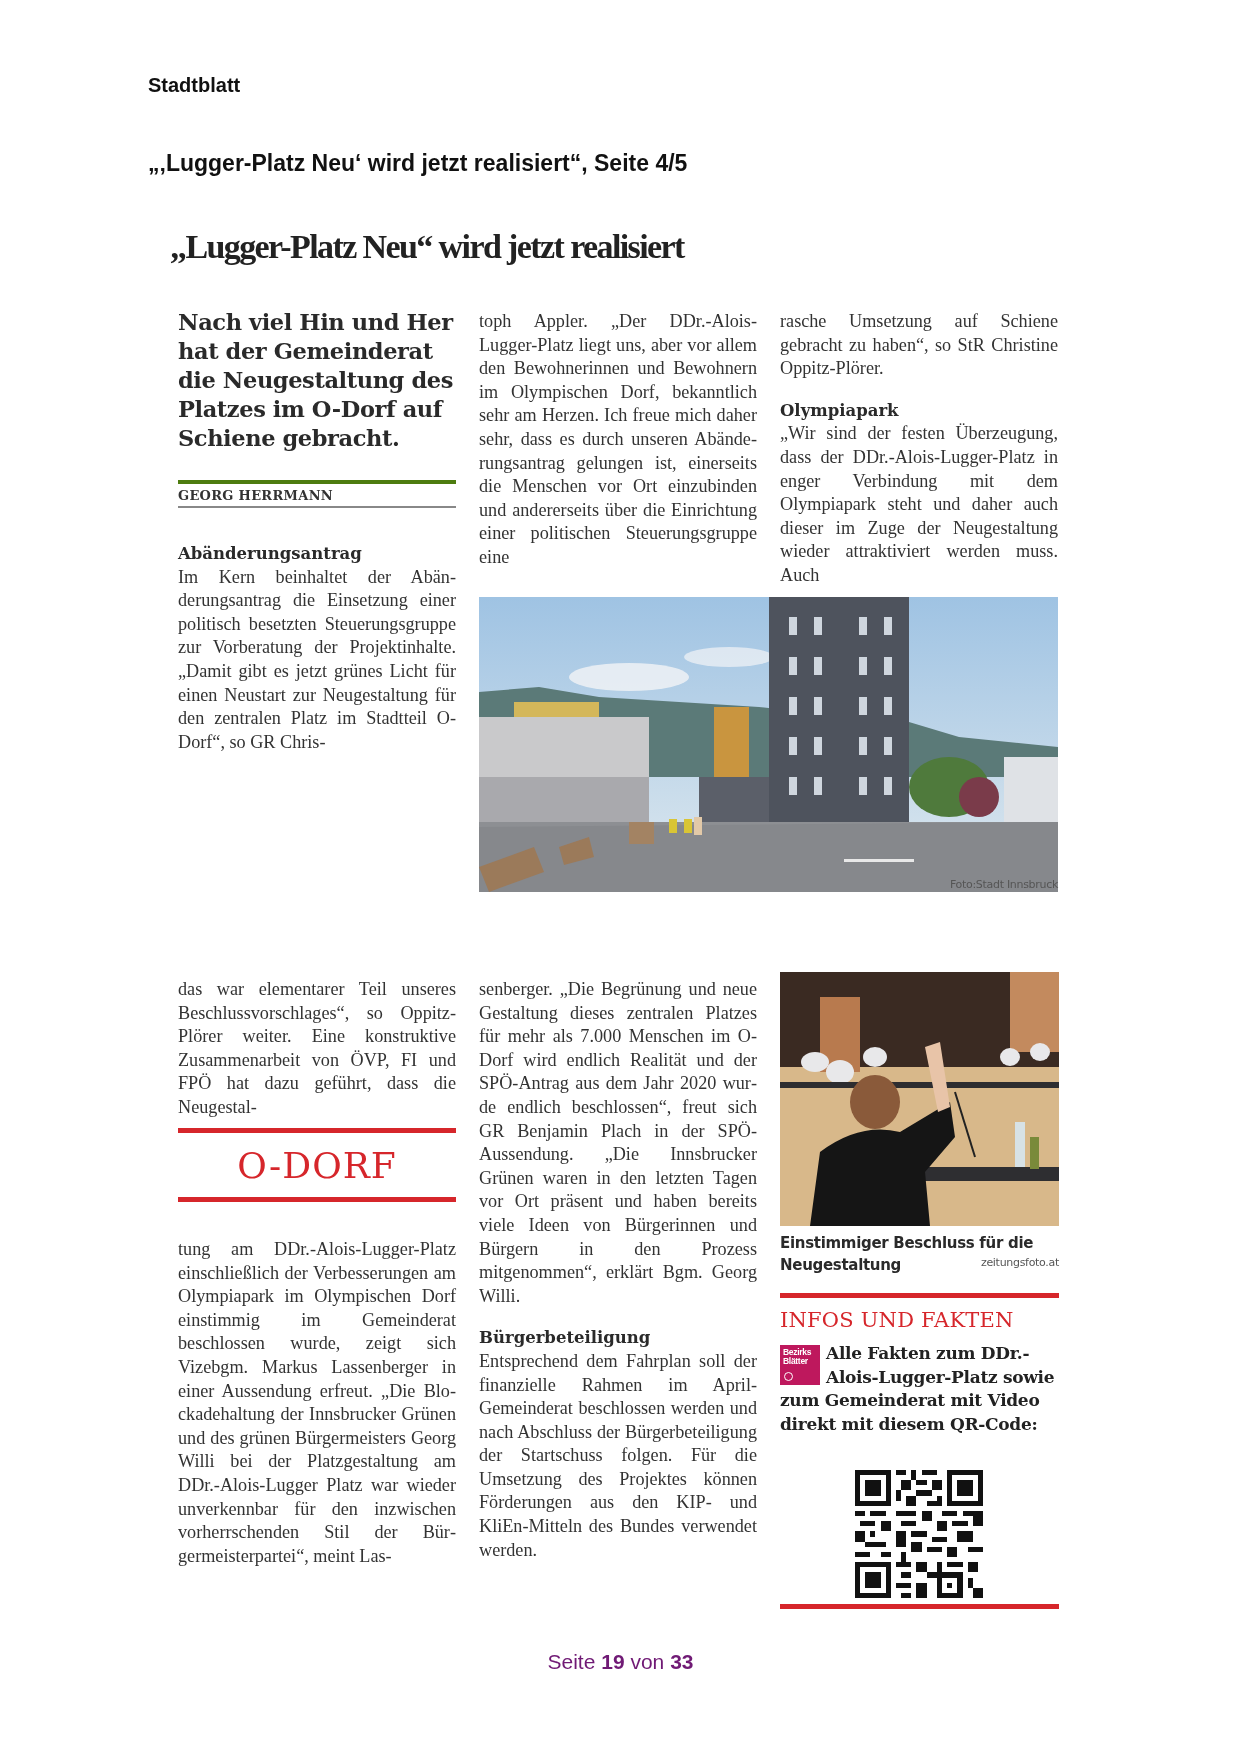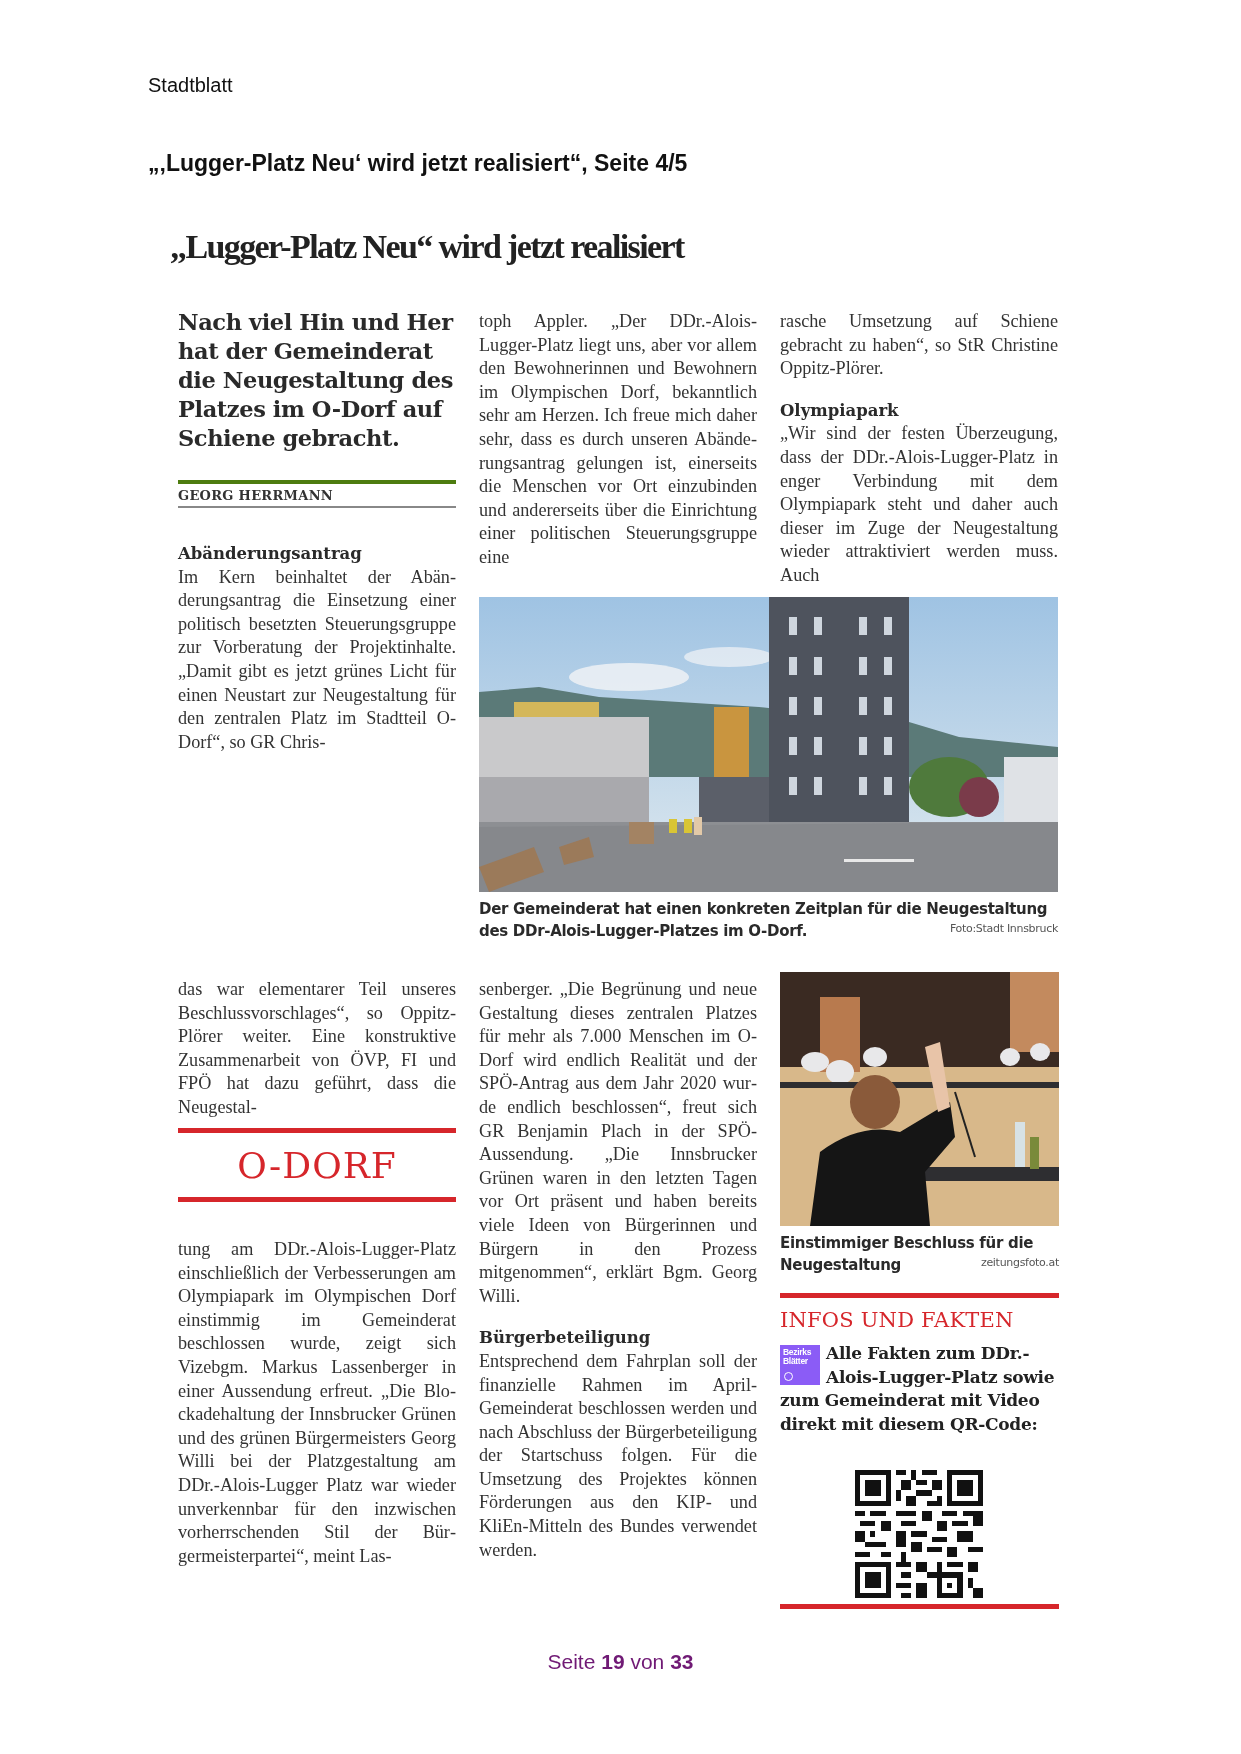--- a/index.html
+++ b/index.html
@@ -1,18 +1,18 @@
 <!DOCTYPE html>
 <html><head>
 <meta charset="utf-8">
 <style>
   html, body { margin: 0; padding: 0; background: #ffffff; }
   body { width: 1241px; height: 1754px; position: relative; overflow: hidden; color: #2b2b2b; }
   .abs { position: absolute; }
-  .doc-source { left: 148px; top: 74px; font-family: "Liberation Sans", sans-serif; font-weight: normal; font-size: 20px; color: #111; }
+  .doc-source { left: 148px; top: 74px; font-family: "Liberation Sans", sans-serif; font-weight: bold; font-size: 20px; color: #111; }
   .doc-ref { left: 148px; top: 150px; font-family: "Liberation Sans", sans-serif; font-weight: bold; font-size: 23px; color: #111; }
   .headline { left: 170px; top: 228px; width: 900px; font-family: Liberation Serif, serif; font-weight: bold; font-size: 34px; letter-spacing: -1.6px; color: #222; }
   .lead { left: 178px; top: 308px; width: 280px; font-family: "DejaVu Serif", serif; font-weight: bold; font-size: 22.5px; line-height: 29px; color: #2a2a2a; letter-spacing: -0.4px; }
   .byline { left: 178px; top: 480px; width: 278px; border-top: 4px solid #4d7c0f; border-bottom: 2px solid #888; padding: 4px 0 3px; font-family: "DejaVu Serif", serif; font-weight: bold; font-size: 13px; letter-spacing: 0.3px; color: #333; }
   .col { font-family: "Liberation Serif", serif; font-size: 18.2px; line-height: 23.6px; text-align: justify; hyphens: manual; color: #333; }
   .col p { margin: 0; }
   .col .sub { font-weight: bold; font-family: "DejaVu Serif", serif; font-size: 16.5px; margin-top: 18px; color: #2a2a2a; }
   .c1a { left: 178px; top: 524px; width: 278px; }
   .c2a { left: 479px; top: 310px; width: 278px; }
   .c3a { left: 780px; top: 310px; width: 278px; }
@@ -24,21 +24,21 @@
   .caption { font-family: "DejaVu Sans", sans-serif; font-weight: bold; font-size: 15px; line-height: 22px; color: #2a2a2a; letter-spacing: -0.3px; }
   .cap1 { left: 479px; top: 898px; width: 579px; }
   .cap2 { left: 780px; top: 1232px; width: 279px; }
   .credit { font-family: "DejaVu Sans", sans-serif; font-size: 11px; color: #555; position: absolute; right: 0; bottom: 2px; font-weight: normal; }
   .odorf-box { left: 178px; top: 1128px; width: 278px; height: 88px; }
   .red-rule { height: 5px; background: #d6262b; width: 100%; }
   .odorf-label { text-align: center; font-family: "DejaVu Serif", serif; font-size: 36px; color: #d6262b; margin: 12px 0 11px; letter-spacing: 1px; }
   .infos { left: 780px; top: 1293px; width: 279px; }
   .infos-title { font-family: "DejaVu Serif", serif; font-size: 21px; color: #d6262b; margin: 10px 0 10px; letter-spacing: 0.2px; }
   .infos-text { font-family: "DejaVu Serif", serif; font-weight: bold; font-size: 17px; line-height: 23.5px; color: #222; letter-spacing: -0.3px; }
-  .bb-logo { float: left; width: 40px; height: 40px; background: #8b5cf6; color: #fff; font-family: "Liberation Sans", sans-serif; font-size: 8.5px; line-height: 9px; padding: 3px 3px; box-sizing: border-box; margin: 3px 6px 0 0; position: relative; }
+  .bb-logo { float: left; width: 40px; height: 40px; background: #be185d; color: #fff; font-family: "Liberation Sans", sans-serif; font-size: 8.5px; line-height: 9px; padding: 3px 3px; box-sizing: border-box; margin: 3px 6px 0 0; position: relative; }
   .bb-logo .bb-dot { position: absolute; left: 4px; bottom: 4px; width: 7px; height: 7px; border: 1px solid #fff; border-radius: 50%; }
   .qr { left: 855px; top: 1470px; width: 128px; height: 128px; }
   .bottom-rule { left: 780px; top: 1604px; width: 279px; height: 5px; background: #d6262b; }
   .page-number { left: 0; top: 1650px; width: 1241px; text-align: center; font-family: "Liberation Sans", sans-serif; font-size: 21px; color: #701a75; }
   .page-number b { font-weight: bold; }
 </style>
 </head>
 <body>
 
 <div class="abs doc-source">Stadtblatt</div>
@@ -114,21 +114,20 @@
     <rect x="150" y="225" width="25" height="22" fill="#a38363"></rect>
     <rect x="365" y="262" width="70" height="3" fill="#e8e8e8"></rect>
     <g fill="#d9c535">
         <rect x="190" y="222" width="8" height="14"></rect>
         <rect x="205" y="222" width="8" height="14"></rect>
       </g>
     <rect x="215" y="220" width="8" height="18" fill="#e2c9a8"></rect>
   </svg>
 </div>
 <div class="abs caption cap1">
-  <span>Der Gemeinderat hat einen konkreten Zeitplan für die Neugestaltung des DDr-Alois-Lugger-Platzes im O-Dorf.</span>
   <span class="credit">Foto:Stadt Innsbruck</span>
 </div>
 
 <div class="abs col c1b">
   <p>das war elementarer Teil un­seres Beschlussvorschlages“, so Oppitz-Plörer weiter. Eine konstruktive Zusammenarbeit von ÖVP, FI und FPÖ hat dazu geführt, dass die Neugestal-</p>
 </div>
 
 <div class="abs odorf-box">
   <div class="red-rule"></div>
   <div class="odorf-label">O-DORF</div>

